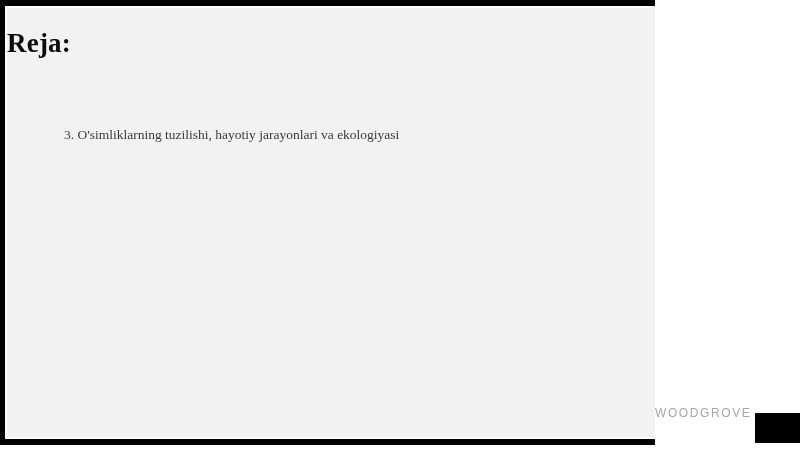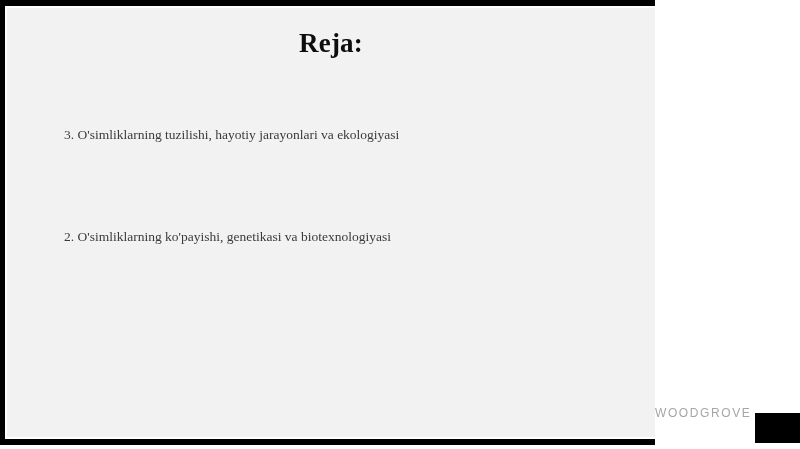--- a/index.html
+++ b/index.html
@@ -57,21 +57,20 @@
     height: 429px;
     background: #f2f2f2;
   }
 
   
   .slide-title {
     position: absolute;
     left: 0;
     top: 20px;
     width: 648px;
-    text-align: center;
     font-family: "Liberation Serif", serif;
     font-weight: bold;
     font-size: 27px;
     line-height: 30px;
     color: #0d0d0d;
     letter-spacing: 0.2px;
   }
 
   
   .body-list {
@@ -128,21 +127,20 @@
 </head>
 <body>
 
 <div class="slide">
   <div class="slide-inner">
 
     <div class="slide-title">Reja:</div>
 
     <div class="body-list">
       <div class="body-line l1">3. O'simliklarning tuzilishi, hayotiy jarayonlari va ekologiyasi</div>
-      <div class="body-line l2">2. O'simliklarning ko'payishi, genetikasi va biotexnologiyasi</div>
     </div>
 
   </div>
 
   <div class="slide-border-top"></div>
   <div class="slide-border-left"></div>
   <div class="slide-border-bottom"></div>
 </div>
 
 <div class="watermark">

